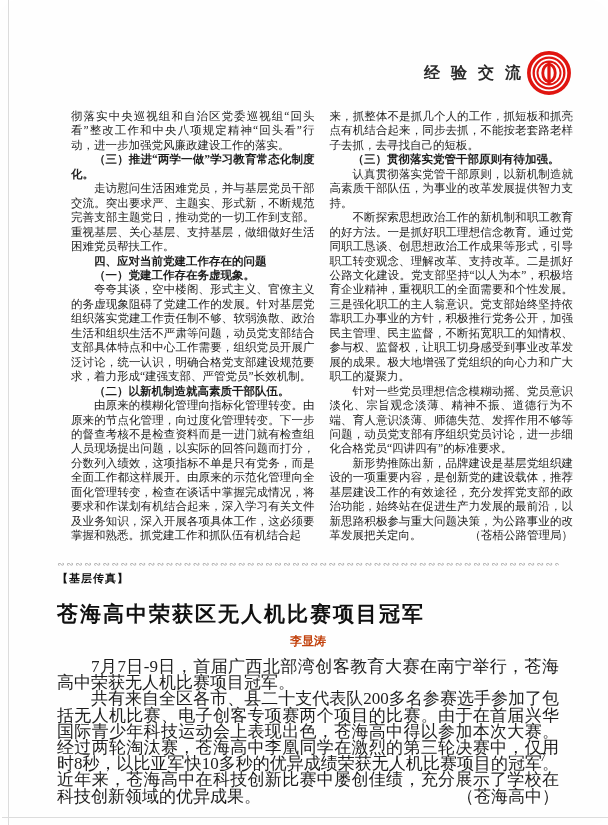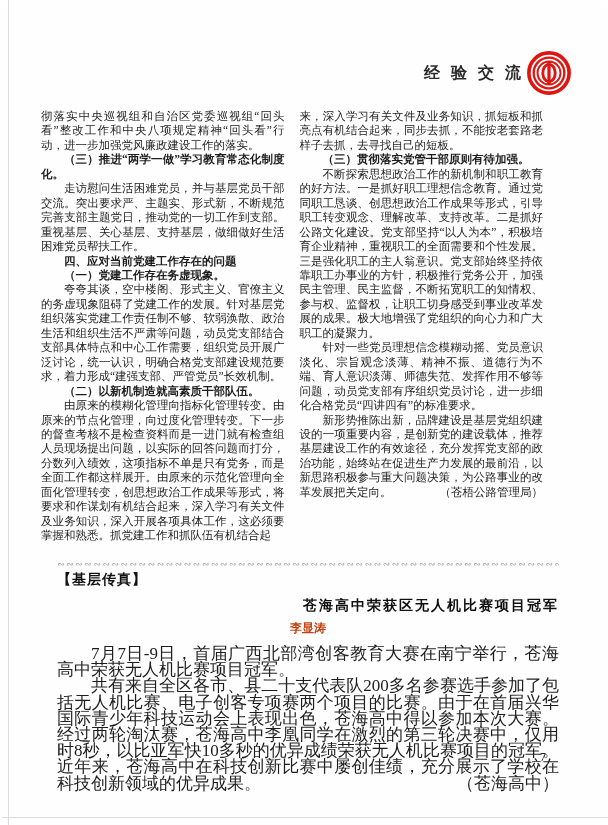--- a/index.html
+++ b/index.html
@@ -7,33 +7,33 @@
        font-family:"Liberation Serif","DejaVu Serif",serif;color:#1d1d1d;}
   .page{position:absolute;inset:0;background:#fefefe;border-radius:17px;}
   .edge-left{position:absolute;left:8px;top:0;height:100%;width:1px;background:#dcdcdc;}
   .edge-bottom{position:absolute;left:2px;right:0;bottom:7px;height:1px;background:#dcdcdc;}
 
   .header{position:absolute;top:50px;left:0;right:36px;display:flex;justify-content:flex-end;align-items:center;}
   .header-title{font-weight:bold;font-size:16px;letter-spacing:11px;color:#2b2b2b;
                 font-family:"Liberation Serif","DejaVu Serif",serif;margin-right:-6px;}
   .logo{width:46px;height:46px;display:inline-block;}
 
-  .columns{position:absolute;top:109px;left:41px;width:502px;display:flex;gap:15px;}
+  .columns{position:absolute;top:109px;left:71px;width:502px;display:flex;gap:15px;}
   .col{flex:1;min-width:0;text-align:justify;font-size:11.5px;line-height:14.45px;}
   .col p{margin:0;text-indent:2em;}
   .col p.p-cont{text-indent:0;}
   .col p.p-bold{font-weight:bold;}
   .sig{float:right;text-indent:0;}
 
   .bottom{position:absolute;top:559px;left:57px;width:502px;}
   .divider{white-space:nowrap;overflow:hidden;color:#a6a6a6;font-size:9px;line-height:10px;
            letter-spacing:1.5px;font-family:"DejaVu Sans","Liberation Sans",sans-serif;margin-bottom:2px;}
   .section-label{font-family:"Liberation Sans","DejaVu Sans",sans-serif;font-weight:bold;
-                 font-size:14px;letter-spacing:1px;color:#111;margin:1px 0 8px 0;}
-  .news-title{margin:3px 0 5px 0;text-align:right;font-size:14px;font-weight:bold;
+                 font-size:11px;letter-spacing:1px;color:#111;margin:1px 0 14px 0;}
+  .news-title{margin:3px 0 5px 0;text-align:left;font-size:21px;font-weight:bold;
               letter-spacing:2px;color:#101010;}
   .news-author{text-align:center;font-family:"Liberation Sans","DejaVu Sans",sans-serif;
                font-weight:bold;font-size:12px;margin-bottom:9px;color:#c2410c;}
   .news-p{margin:0;font-size:17px;line-height:16.2px;text-align:justify;text-indent:2em;}
 
   .page-number{position:absolute;top:750px;left:540px;font-size:12px;color:#222;}
 </style>
 </head>
 <body>
 
@@ -56,25 +56,26 @@
 
   <main class="columns">
     <div class="col">
       <p class="p-cont">彻落实中央巡视组和自治区党委巡视组“回头看”整改工作和中央八项规定精神“回头看”行动，进一步加强党风廉政建设工作的落实。</p>
       <p class="p-bold">（三）推进“两学一做”学习教育常态化制度化。</p>
       <p>走访慰问生活困难党员，并与基层党员干部交流。突出要求严、主题实、形式新，不断规范完善支部主题党日，推动党的一切工作到支部。重视基层、关心基层、支持基层，做细做好生活困难党员帮扶工作。</p>
       <p class="p-bold">四、应对当前党建工作存在的问题</p>
       <p class="p-bold">（一）党建工作存在务虚现象。</p>
       <p>夸夸其谈，空中楼阁、形式主义、官僚主义的务虚现象阻碍了党建工作的发展。针对基层党组织落实党建工作责任制不够、软弱涣散、政治生活和组织生活不严肃等问题，动员党支部结合支部具体特点和中心工作需要，组织党员开展广泛讨论，统一认识，明确合格党支部建设规范要求，着力形成“建强支部、严管党员”长效机制。</p>
       <p class="p-bold">（二）以新机制造就高素质干部队伍。</p>
-      <p>由原来的模糊化管理向指标化管理转变。由原来的节点化管理，向过度化管理转变。下一步的督查考核不是检查资料而是一进门就有检查组人员现场提出问题，以实际的回答问题而打分，分数列入绩效，这项指标不单是只有党务，而是全面工作都这样展开。由原来的示范化管理向全面化管理转变，创思想政治工作成果等形式，将要求和作谋划有机结合起来，深入学习有关文件及业务知识，深入开展各项具体工作，这必须要掌握和熟悉。抓党建工作和抓队伍有机结合起</p>
+      <p>由原来的模糊化管理向指标化管理转变。由原来的节点化管理，向过度化管理转变。下一步的督查考核不是检查资料而是一进门就有检查组人员现场提出问题，以实际的回答问题而打分，分数列入绩效，这项指标不单是只有党务，而是全面工作都这样展开。由原来的示范化管理向全面化管理转变，检查在谈话中掌握完成情况，将要求和作谋划有机结合起来，深入学习有关文件及业务知识，深入开展各项具体工作，这必须要掌握和熟悉。抓党建工作和抓队伍有机结合起</p>
     </div>
     <div class="col">
-      <p class="p-cont">来，深入学习有关文件及业务知识，抓短板和抓亮点有机结合起来，同步去抓，不能按老套路老样子去抓，去寻找自己的短板。</p>
+      <p class="p-cont">来，抓整体不是抓几个人的工作，抓短板和抓亮点有机结合起来，同步去抓，不能按老套路老样子去抓，去寻找自己的短板。</p>
       <p class="p-bold">（三）贯彻落实党管干部原则有待加强。</p>
+      <p>认真贯彻落实党管干部原则，以新机制造就高素质干部队伍，为事业的改革发展提供智力支持。</p>
       <p>不断探索思想政治工作的新机制和职工教育的好方法。一是抓好职工理想信念教育。通过党同职工恳谈、创思想政治工作成果等形式，引导职工转变观念、理解改革、支持改革。二是抓好公路文化建设。党支部坚持“以人为本”，积极培育企业精神，重视职工的全面需要和个性发展。三是强化职工的主人翁意识。党支部始终坚持依靠职工办事业的方针，积极推行党务公开，加强民主管理、民主监督，不断拓宽职工的知情权、参与权、监督权，让职工切身感受到事业改革发展的成果。极大地增强了党组织的向心力和广大职工的凝聚力。</p>
       <p>针对一些党员理想信念模糊动摇、党员意识淡化、宗旨观念淡薄、精神不振、道德行为不端、育人意识淡薄、师德失范、发挥作用不够等问题，动员党支部有序组织党员讨论，进一步细化合格党员“四讲四有”的标准要求。</p>
       <p><span>新形势推陈出新，品牌建设是基层党组织建设的一项重要内容，是创新党的建设载体，推荐基层建设工作的有效途径，充分发挥党支部的政治功能，始终站在促进生产力发展的最前沿，以新思路积极参与重大问题决策，为公路事业的改革发展把关定向。</span><span class="sig">（苍梧公路管理局）</span></p>
     </div>
   </main>
 
   <section class="bottom">
     <div class="divider">∾∾∾∾∾∾∾∾∾∾∾∾∾∾∾∾∾∾∾∾∾∾∾∾∾∾∾∾∾∾∾∾∾∾∾∾∾∾∾∾∾∾∾∾∾∾∾∾∾∾∾∾∾∾∾∾∾∾∾∾∾∾∾∾∾∾∾∾∾∾∾∾∾∾∾∾∾∾∾∾∾∾∾∾∾∾∾∾∾∾</div>
     <div class="section-label">【基层传真】</div>
     <h1 class="news-title">苍海高中荣获区无人机比赛项目冠军</h1>

